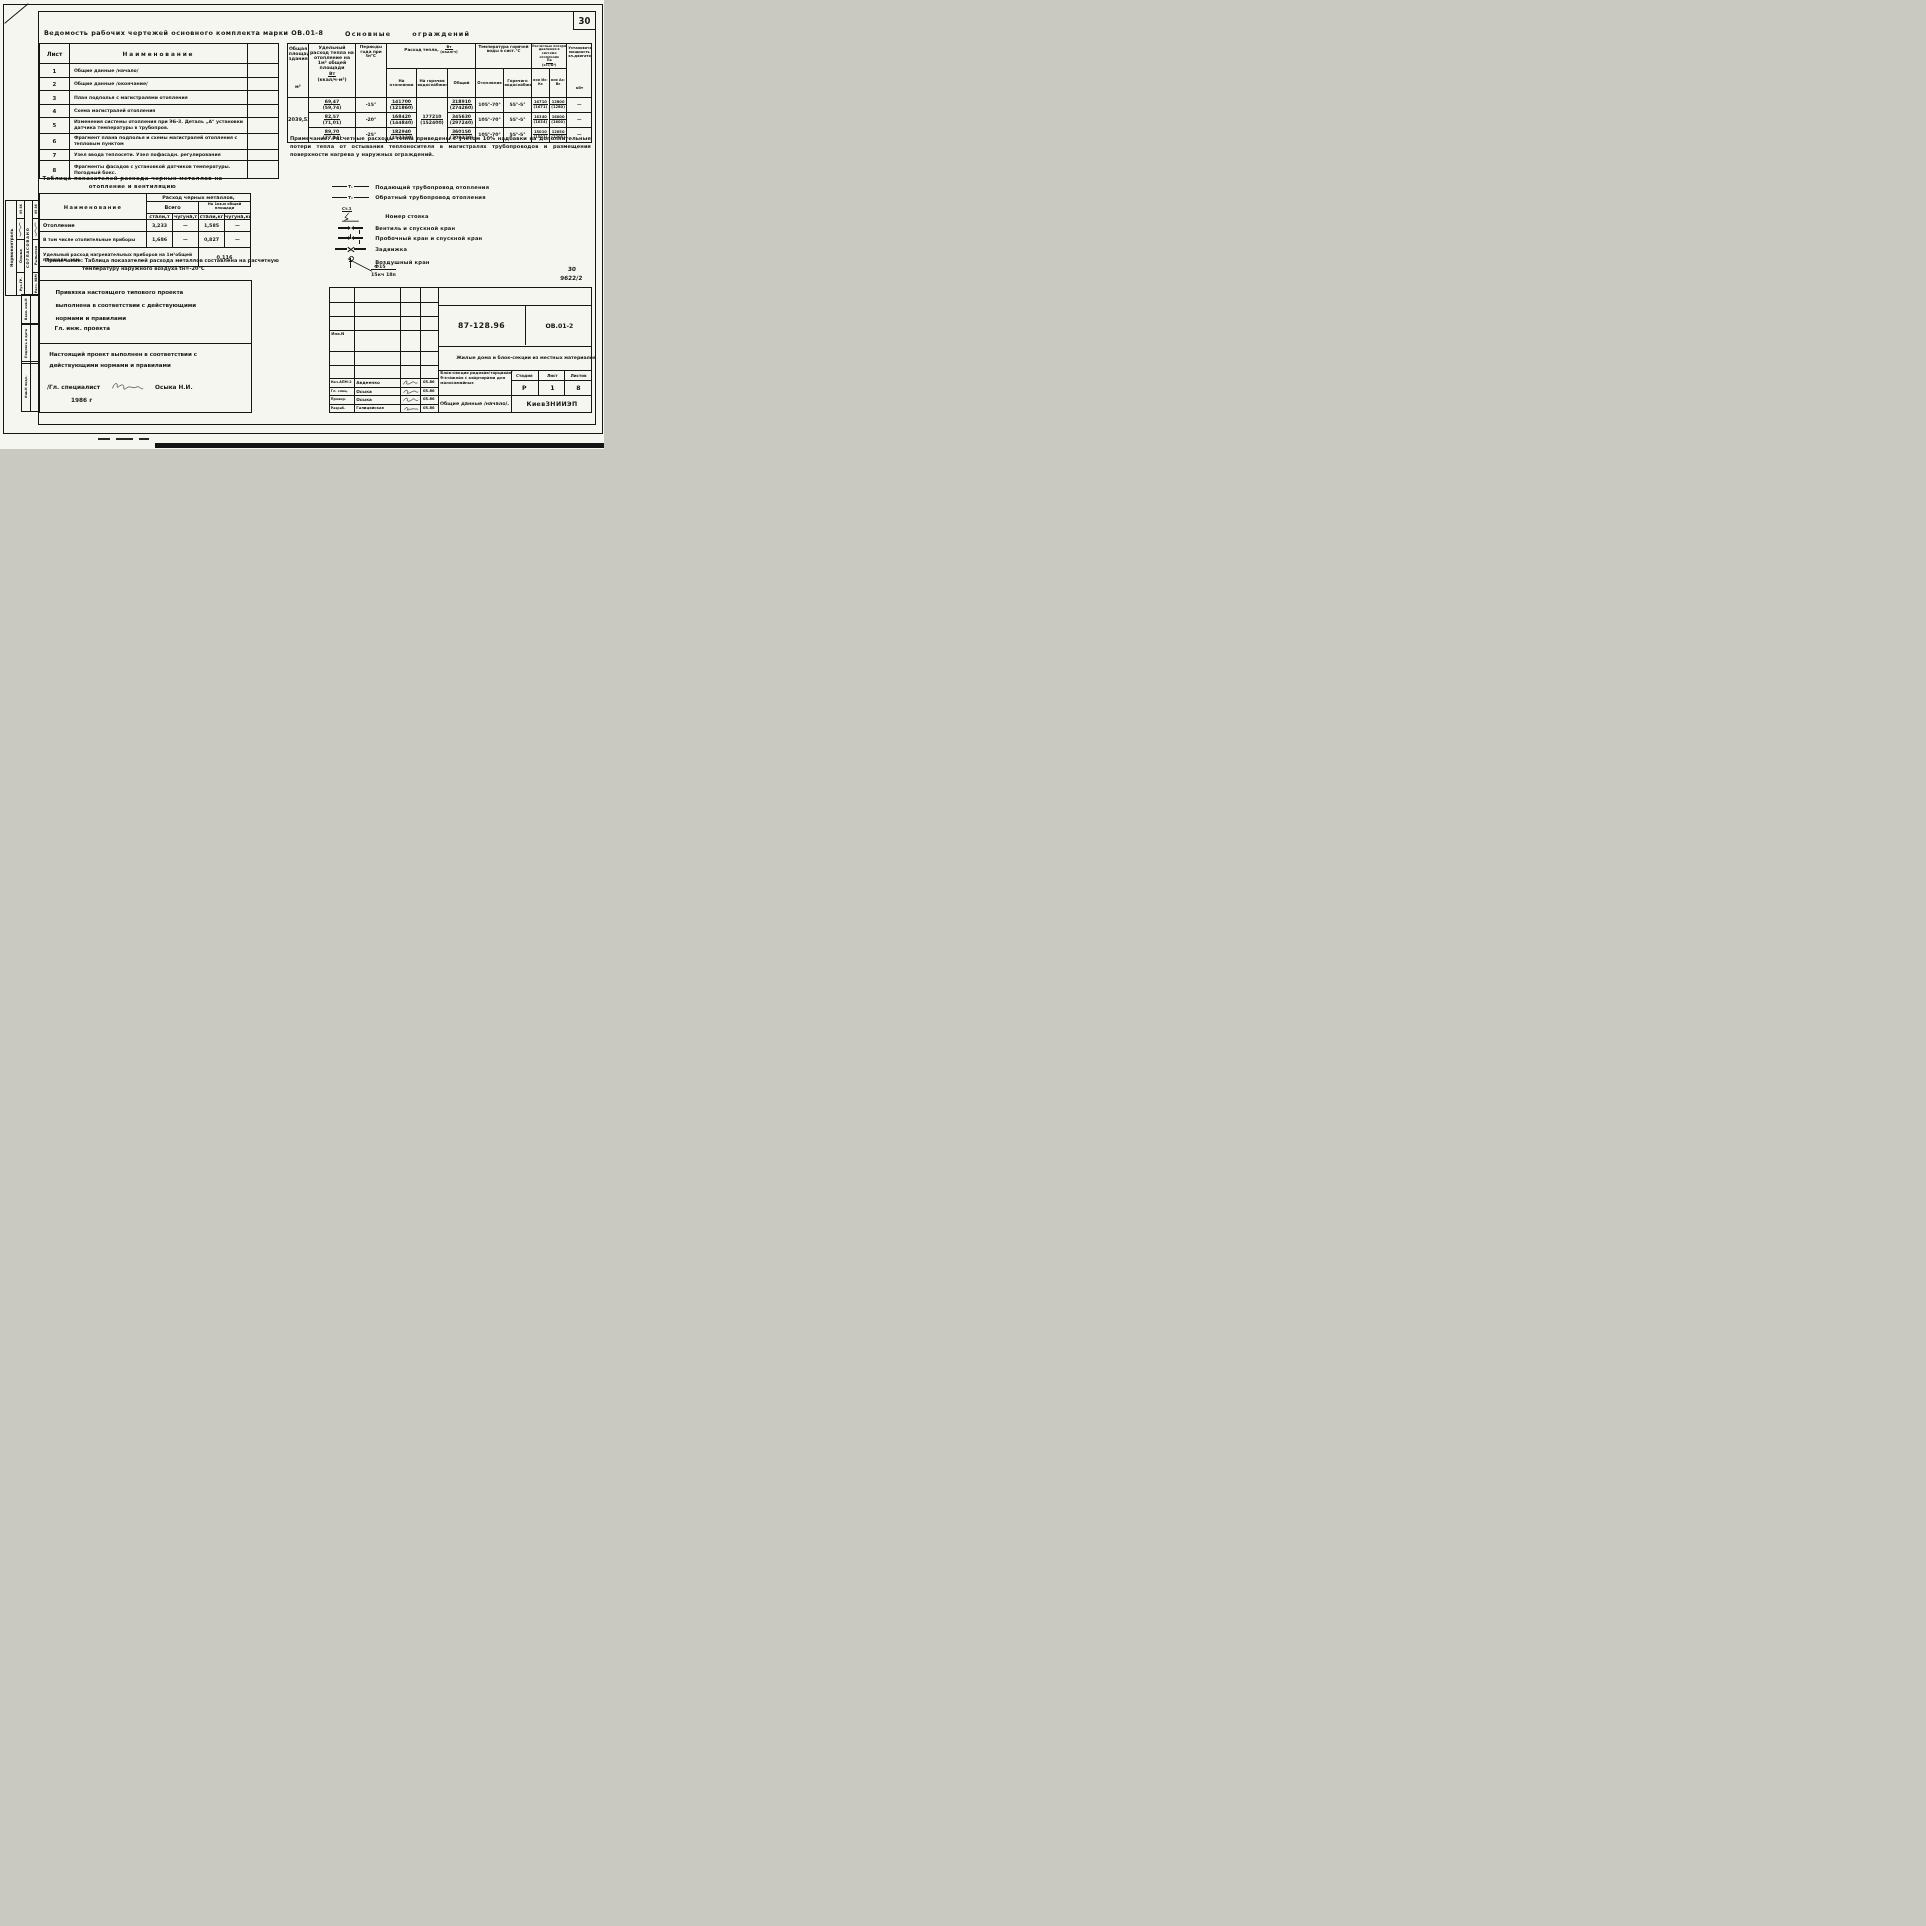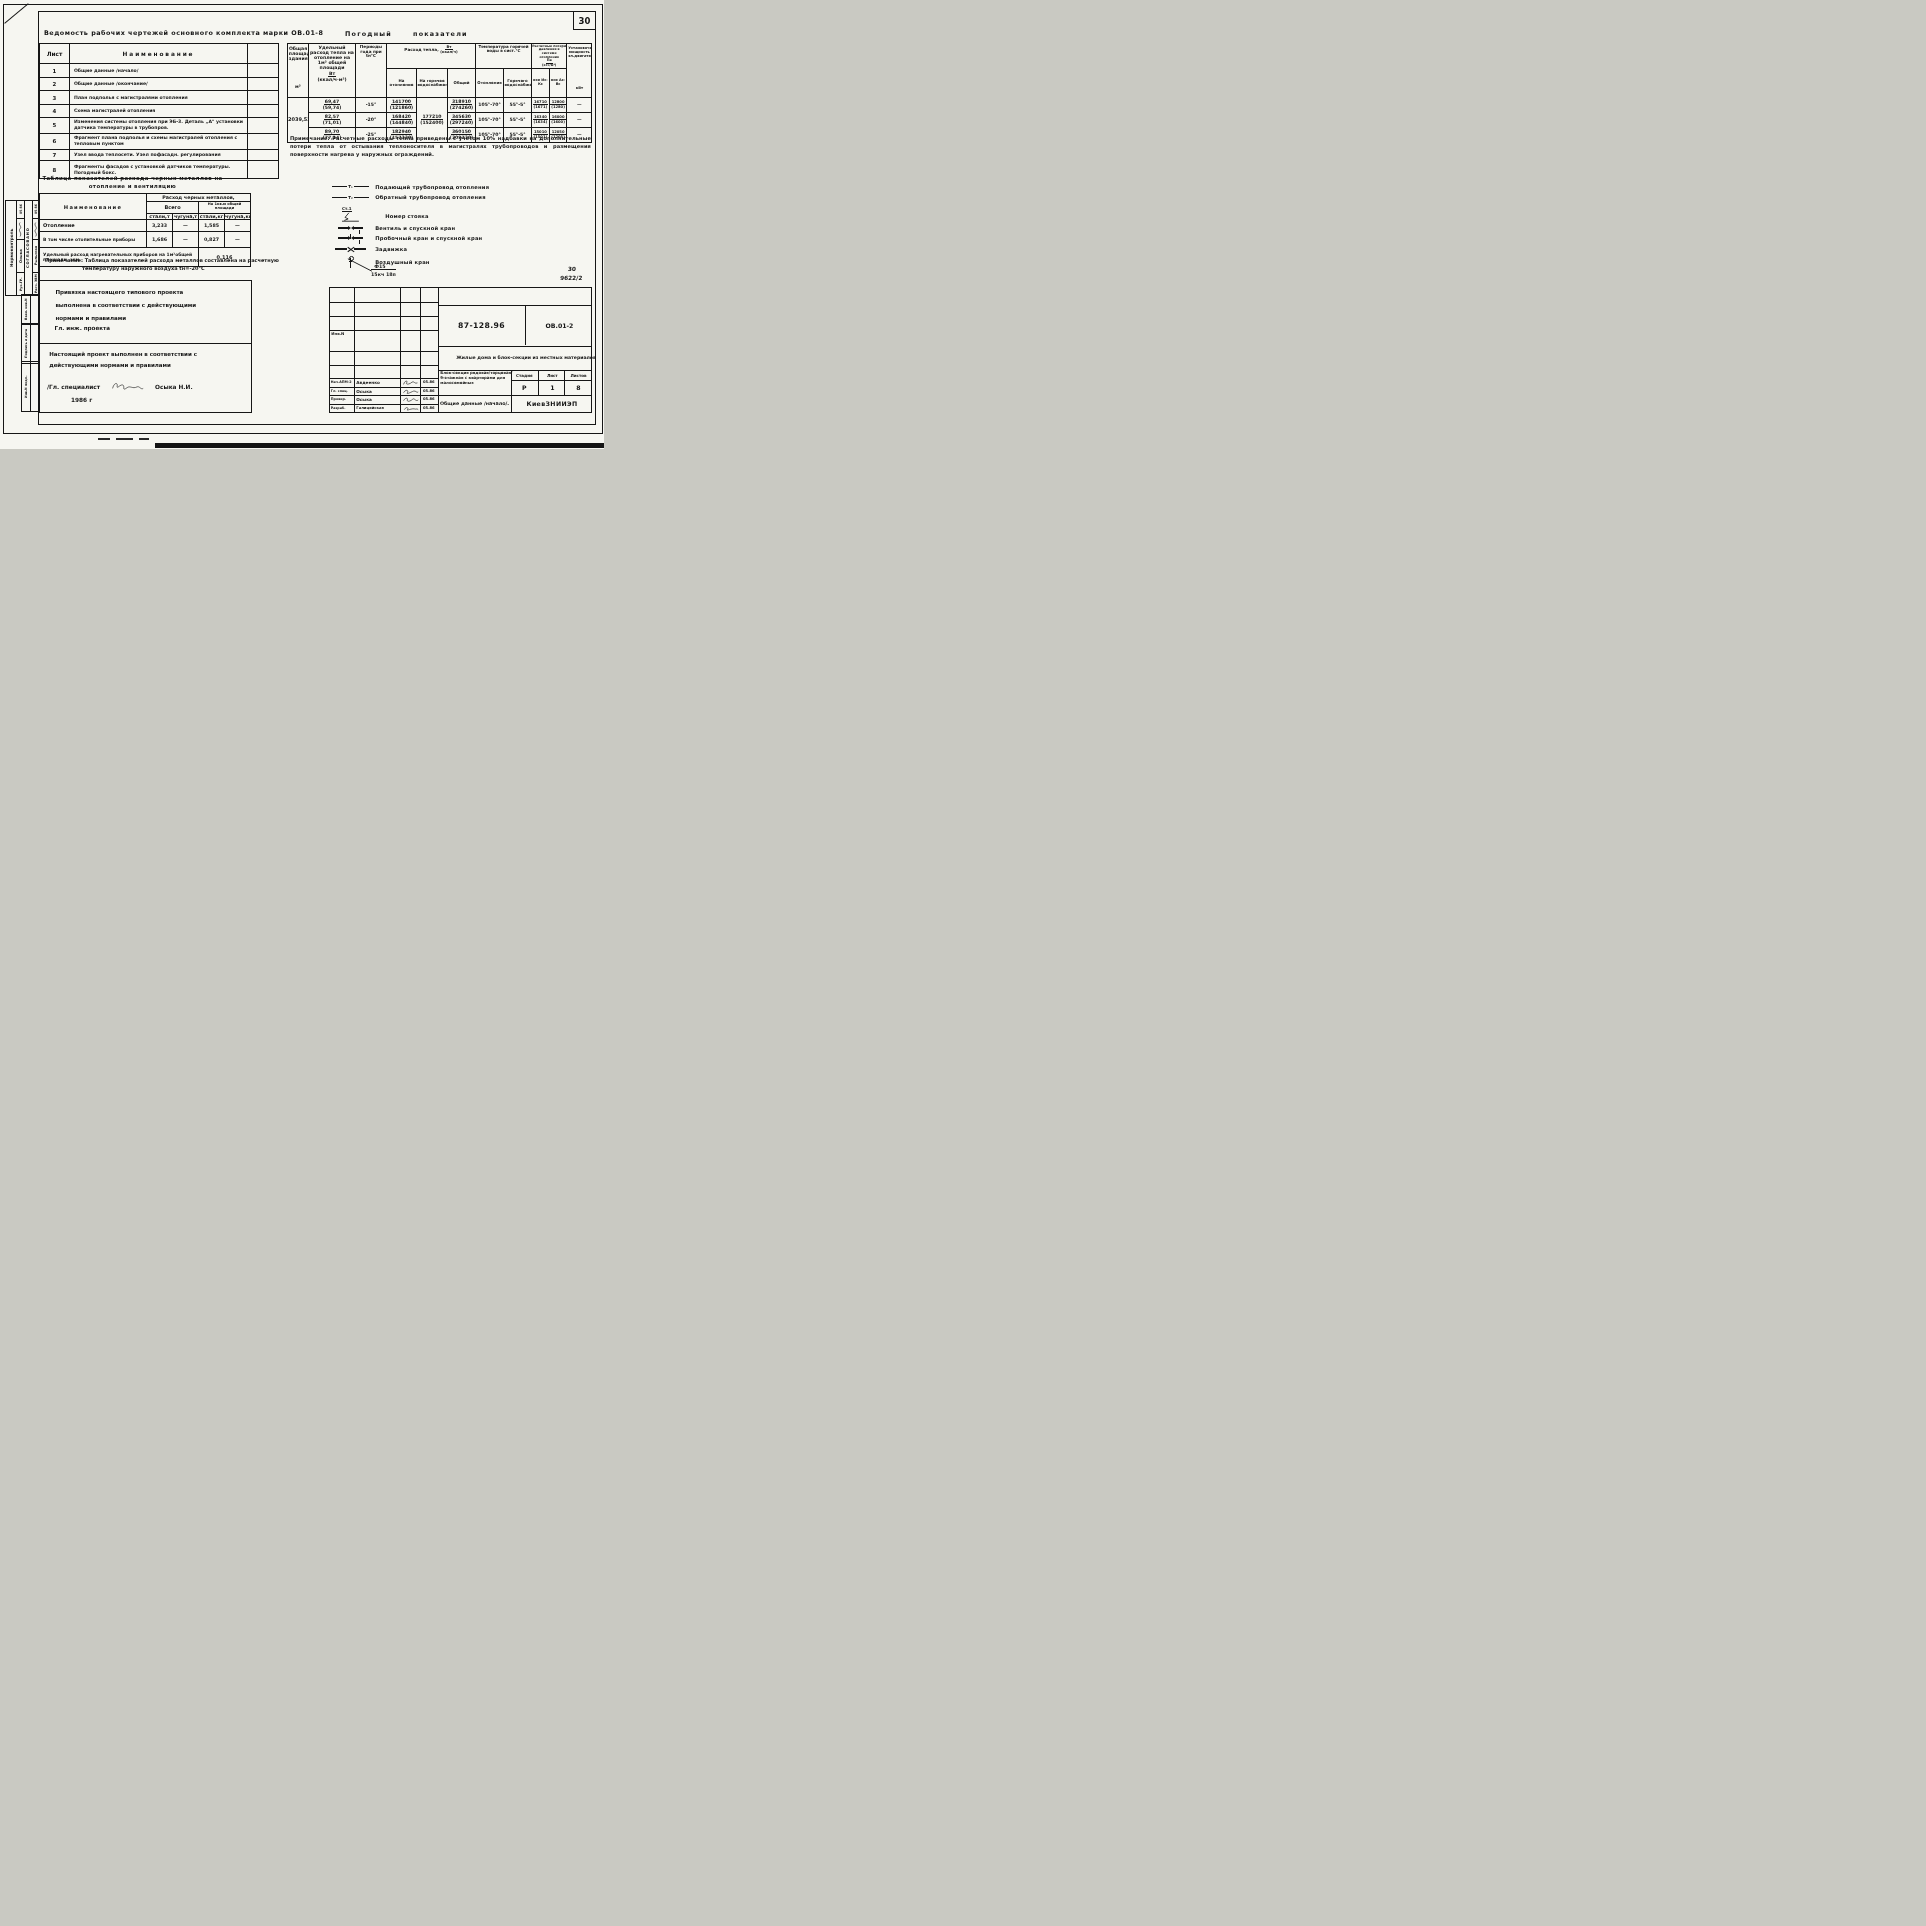--- a/index.html
+++ b/index.html
@@ -124,21 +124,21 @@
   <div class="abs frame-outer"></div>
   <div class="abs frame-main"></div>
   <div class="abs corner-cut"></div>
   <div class="abs corner-box">30</div>
   <div class="abs scan-bar"></div>
   <div class="abs dash" style="left:98px;width:12.3px;"></div>
   <div class="abs dash" style="left:116px;width:17px;"></div>
   <div class="abs dash" style="left:139px;width:10px;"></div>
 
   <div class="abs title-main nb">Ведомость рабочих чертежей основного комплекта марки ОВ.01-8</div>
-  <div class="abs title-ind nb">Погодный показатели</div>
+  <div class="abs title-ind nb">Основные ограждений</div>
 
   <table class="abs list-table">
     <colgroup>
         <col style="width:30px">
         <col style="width:178px">
         <col style="width:31px">
       </colgroup>
     <tbody>
         <tr class="lh">
       <td>Лист</td>

